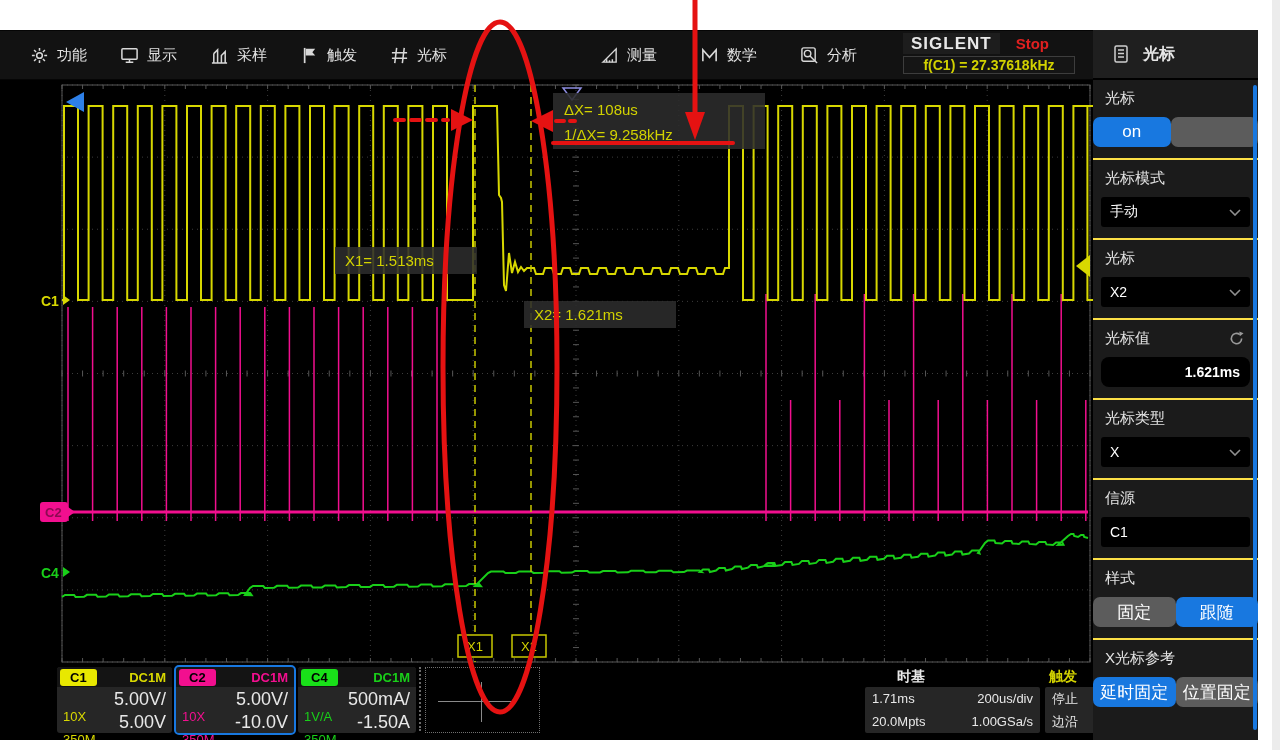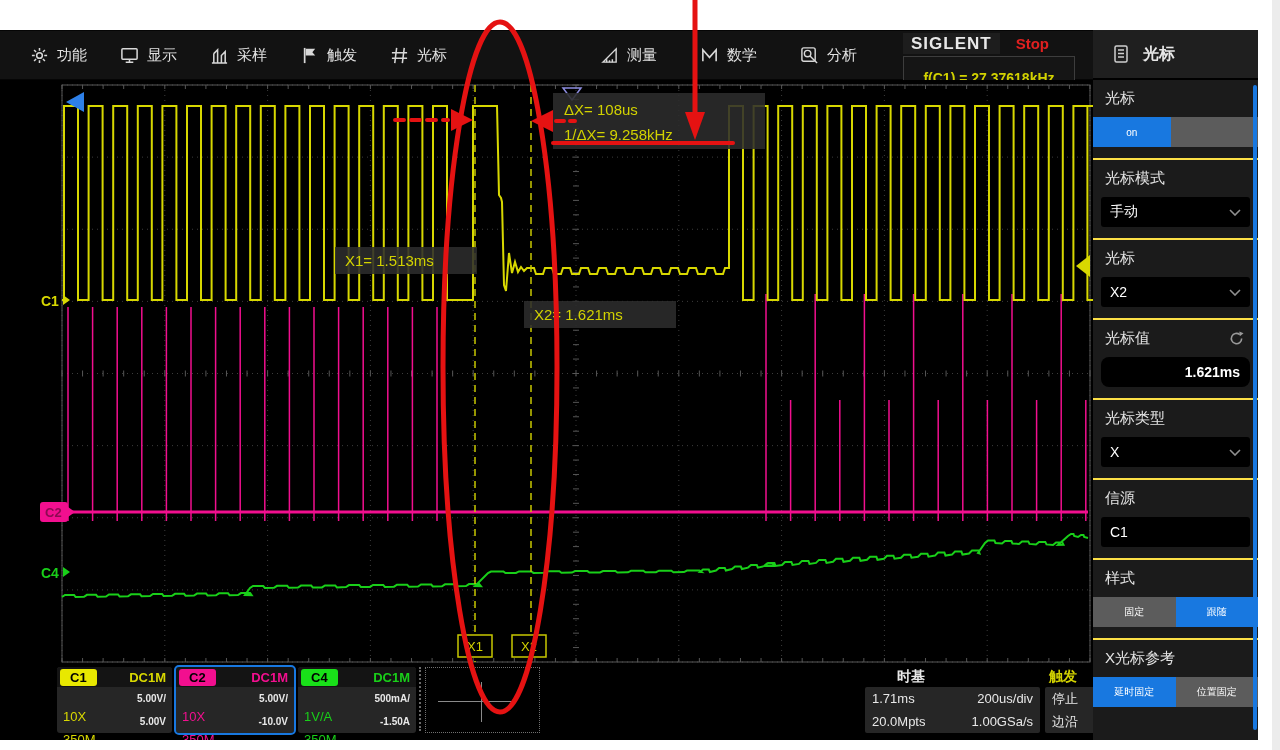--- a/index.html
+++ b/index.html
@@ -11,38 +11,38 @@
   .menubar{position:absolute;left:0;top:1px;width:1093px;height:48px;background:#121212;}
   .mi{position:absolute;top:0;height:48px;display:flex;align-items:center;gap:8px;color:#e2e2e2;
       font-size:15px;cursor:default;}
   .mi svg{display:block}
   .brand{position:absolute;left:903px;top:0;width:178px;height:48px;}
   .brand-row{display:flex;align-items:center;height:24px;}
   .brand-logo{background:#1d1d1d;color:#e8e8e8;font-weight:bold;font-size:17px;letter-spacing:1px;
       padding:0 8px;line-height:21px;}
   .brand-stop{color:#e02020;font-weight:bold;font-size:15px;margin-left:16px;}
   .freq-box{margin-top:1px;border:1px solid #3d3d3d;background:#151515;color:#d2d200;
-      font-size:14px;font-weight:bold;text-align:center;padding:13px 4px;width:162px;}
+      font-size:14px;font-weight:bold;text-align:center;padding:0 4px;width:162px;}
 
   
   .plot{position:absolute;left:0;top:50px;width:1093px;height:583px;background:#000;}
   .plot svg{display:block}
 
   
   .bottombar{position:absolute;left:0;top:633px;width:1093px;height:77px;background:#000;}
   .chbox{position:absolute;top:4px;height:66px;background:#262626;border-radius:3px;
       font-size:13px;line-height:1;}
   .chbox.sel{outline:2px solid #1878e0;}
   .ch-r1{display:flex;align-items:center;justify-content:space-between;height:20px;
       background:#141414;border-radius:3px 3px 0 0;padding:0 6px 0 3px;}
   .ch-badge{font-weight:bold;color:#000;border-radius:3px;padding:2px 10px;font-size:13px;}
   .ch-coup{font-weight:bold;font-size:13px;}
   .ch-row{display:flex;align-items:center;justify-content:space-between;height:23px;padding:0 6px;}
   .ch-row .lv{font-size:13px;margin-top:36px;}
-  .ch-row .rv{color:#e8e8e8;font-size:10px;font-weight:bold;}
+  .ch-row .rv{color:#e8e8e8;font-size:18px;}
   .dotsep{position:absolute;left:419px;top:4px;height:64px;width:0;border-left:2px dotted #6a6a6a;}
   .preview{position:absolute;left:425px;top:4px;width:113px;height:64px;border:1px dotted #707070;}
   .ph{position:absolute;left:12px;top:33px;width:78px;height:1px;background:#8a8a8a;}
   .pv{position:absolute;left:55px;top:14px;width:1px;height:40px;background:#8a8a8a;}
   .infobox{position:absolute;top:4px;height:66px;font-size:13px;}
   .info-r1{display:flex;align-items:center;height:20px;padding:0 4px;gap:4px;}
   .info-grid{background:#262626;border-radius:2px;height:46px;}
   .info-row{display:flex;align-items:center;justify-content:space-between;height:23px;padding:0 7px;
       color:#e8e8e8;}
   .tb-label{color:#e8e8e8;font-weight:bold;font-size:14px;padding-left:28px;}
@@ -58,21 +58,21 @@
       gap:14px;padding-left:20px;color:#e8e8e8;font-size:16px;font-weight:bold;}
   .sec{border-top:2px solid #fde047;padding:9px 0 11px;}
   .sec.first{border-top:none;}
   .sec-label{color:#e4e4e4;font-size:15px;padding:0 12px 9px;display:flex;align-items:center;
       justify-content:space-between;}
   .dd{margin:0 8px;height:30px;background:#000;border-radius:3px;display:flex;align-items:center;
       justify-content:space-between;padding:0 9px;color:#fff;font-size:14px;}
   .val-input{margin:0 8px;height:30px;background:#000;border-radius:8px;display:flex;align-items:center;
       justify-content:flex-end;padding:0 10px;color:#fff;font-size:14px;font-weight:bold;}
   .toggle{display:flex;height:30px;}
-  .tg{flex:1;display:flex;align-items:center;justify-content:center;color:#fff;font-size:10px;}
+  .tg{flex:1;display:flex;align-items:center;justify-content:center;color:#fff;font-size:17px;border-radius:7px;}
   .tg.blue{background:#1878e0;}
   .tg.gray{background:#5c5c5c;}
   .scrollbar{position:absolute;right:1px;top:55px;width:4px;height:645px;background:#1878e0;border-radius:2px;}
 
   .overlay{position:absolute;left:0;top:0;width:1280px;height:750px;pointer-events:none;z-index:50;}
 </style>
 </head>
 <body>
 
 <div class="page-strip"></div>

